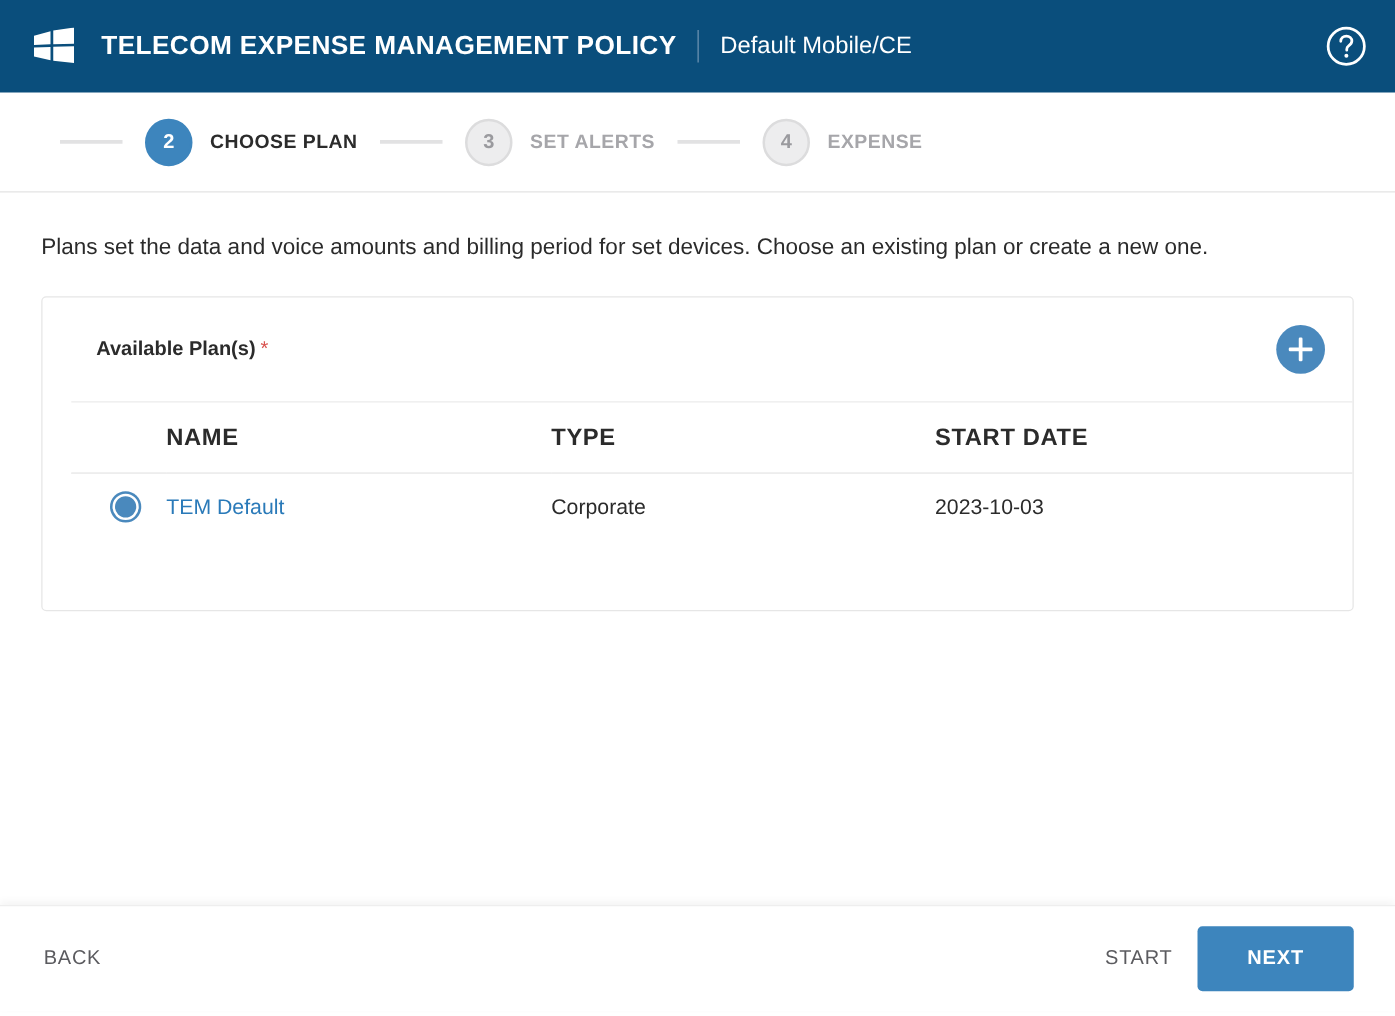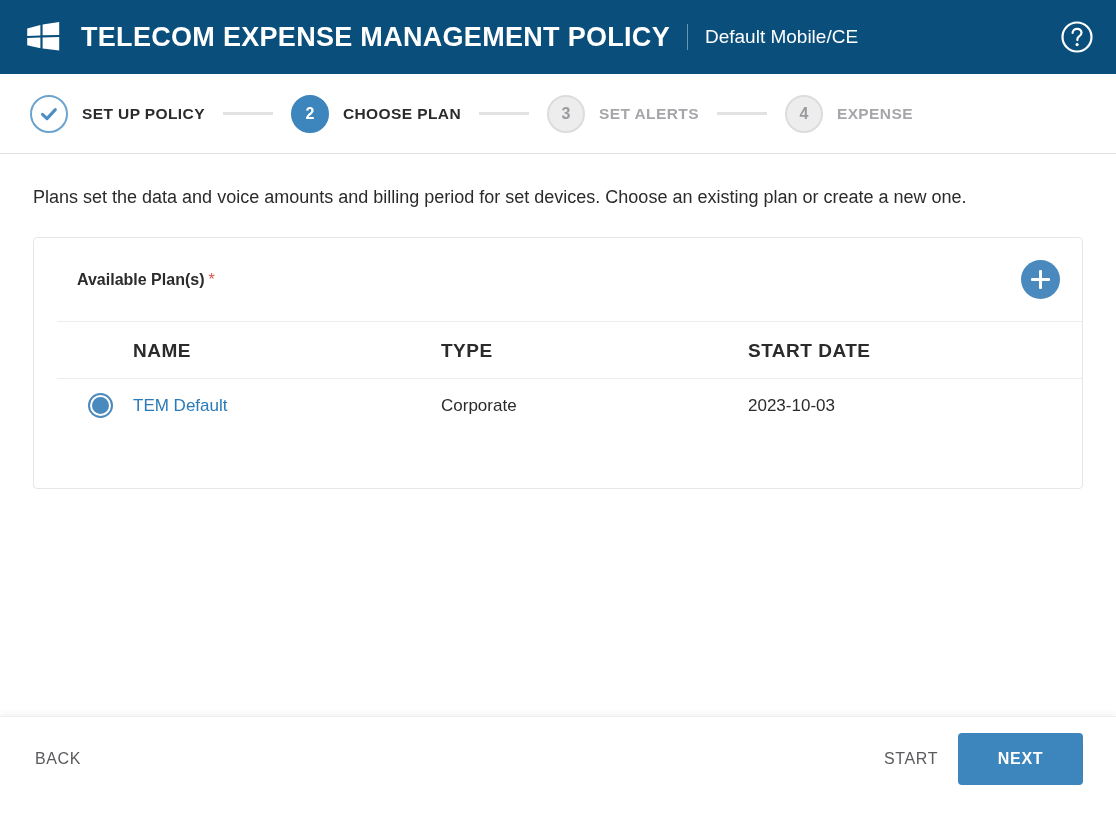--- a/index.html
+++ b/index.html
@@ -25,21 +25,21 @@
     padding: 0 22px 0 25px;
     box-sizing: border-box;
   }
   .win-logo {
     width: 36px;
     height: 30px;
     flex: 0 0 auto;
     margin-right: 20px;
   }
   .header-title {
-    font-size: 27px;
+    font-size: 21px;
     font-weight: bold;
     color: #ffffff;
     letter-spacing: 0.3px;
     white-space: nowrap;
     text-align: center;
   }
   .header-sep {
     width: 1px;
     height: 26px;
     background: #6d93b2;
@@ -221,21 +221,21 @@
     text-decoration: none;
     font-size: 17px;
     cursor: pointer;
   }
   .row-filler { height: 56px; }
 
   
   .footer {
     position: absolute;
     left: 0;
-    bottom: 12px;
+    bottom: 4px;
     width: 1116px;
     height: 85px;
     background: #ffffff;
     border-top: 1px solid #eeeeee;
     box-shadow: 0 -3px 6px rgba(0,0,0,0.045);
     display: flex;
     align-items: center;
     padding: 0 33px;
     box-sizing: border-box;
   }
@@ -287,28 +287,20 @@
     <svg viewBox="0 0 34 34" width="34" height="34" aria-hidden="true">
       <circle cx="17" cy="17" r="14.5" fill="none" stroke="#ffffff" stroke-width="2.2"></circle>
       <path d="M12.6 13.0 c0-2.4 2.0-4.2 4.5-4.2 c2.5 0 4.4 1.7 4.4 4.0 c0 2.0-1.2 2.9-2.6 3.9 c-1.1 0.8-1.5 1.4-1.5 2.6 l0 0.8" fill="none" stroke="#ffffff" stroke-width="2.2" stroke-linecap="round"></path>
       <circle cx="17.1" cy="24.6" r="1.6" fill="#ffffff"></circle>
     </svg>
   </span>
 </div>
 
 <div class="stepper">
 
-  <div class="step">
-    <span class="step-circle done">
-      <svg viewBox="0 0 22 22" width="22" height="22" aria-hidden="true">
-        <path d="M4.5 11.3 L9.0 15.6 L17.3 6.6" fill="none" stroke="#4d8fc4" stroke-width="3.1" stroke-linecap="round" stroke-linejoin="round"></path>
-      </svg>
-    </span>
-    <span class="step-label on">SET UP POLICY</span>
-  </div>
 
   <span class="step-line"></span>
 
   <div class="step">
     <span class="step-circle active">2</span>
     <span class="step-label on">CHOOSE PLAN</span>
   </div>
 
   <span class="step-line"></span>
 

